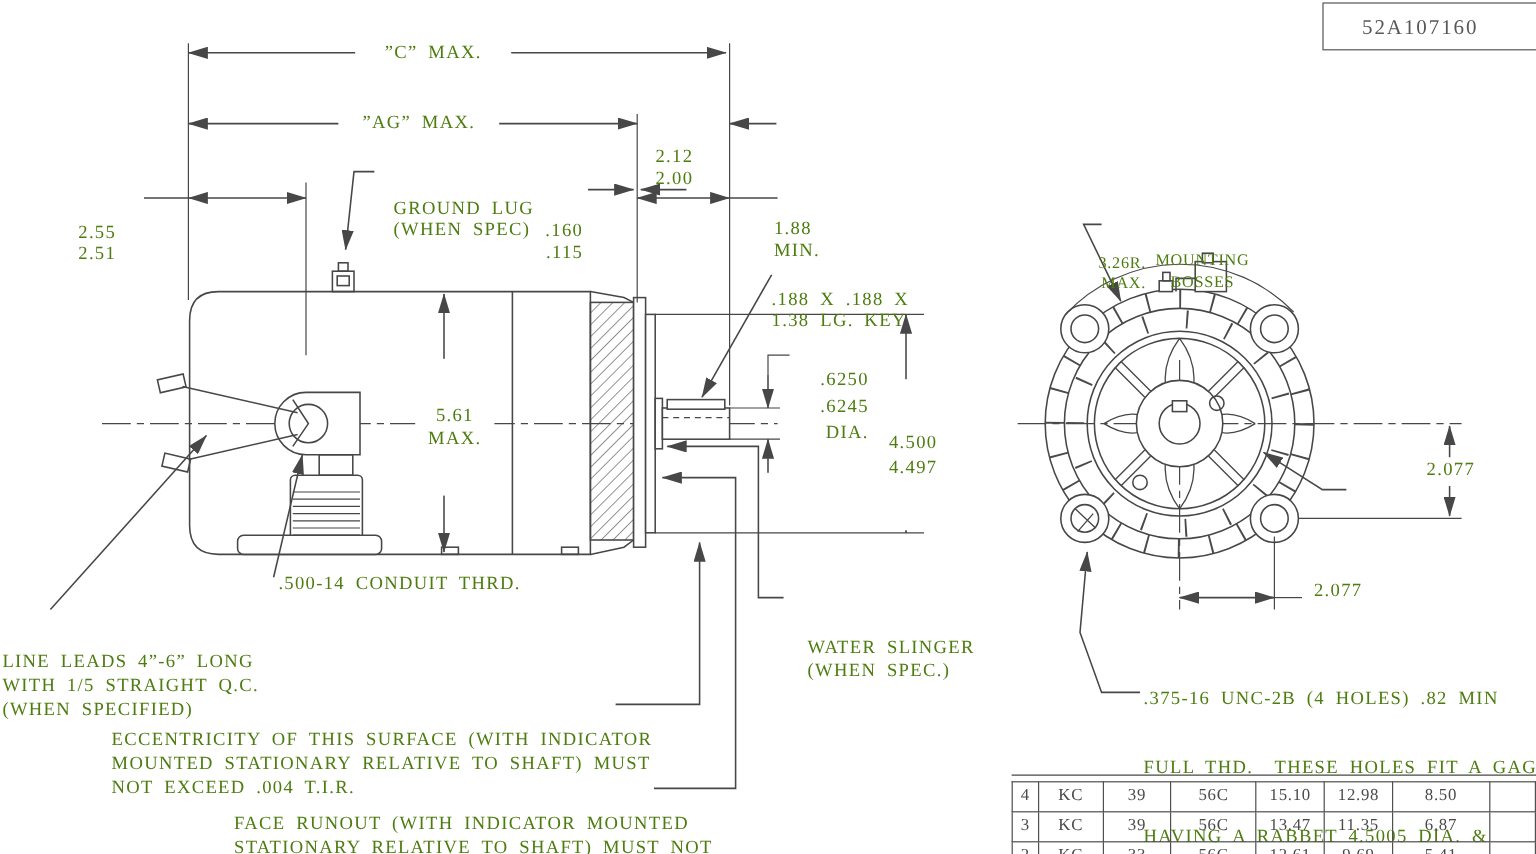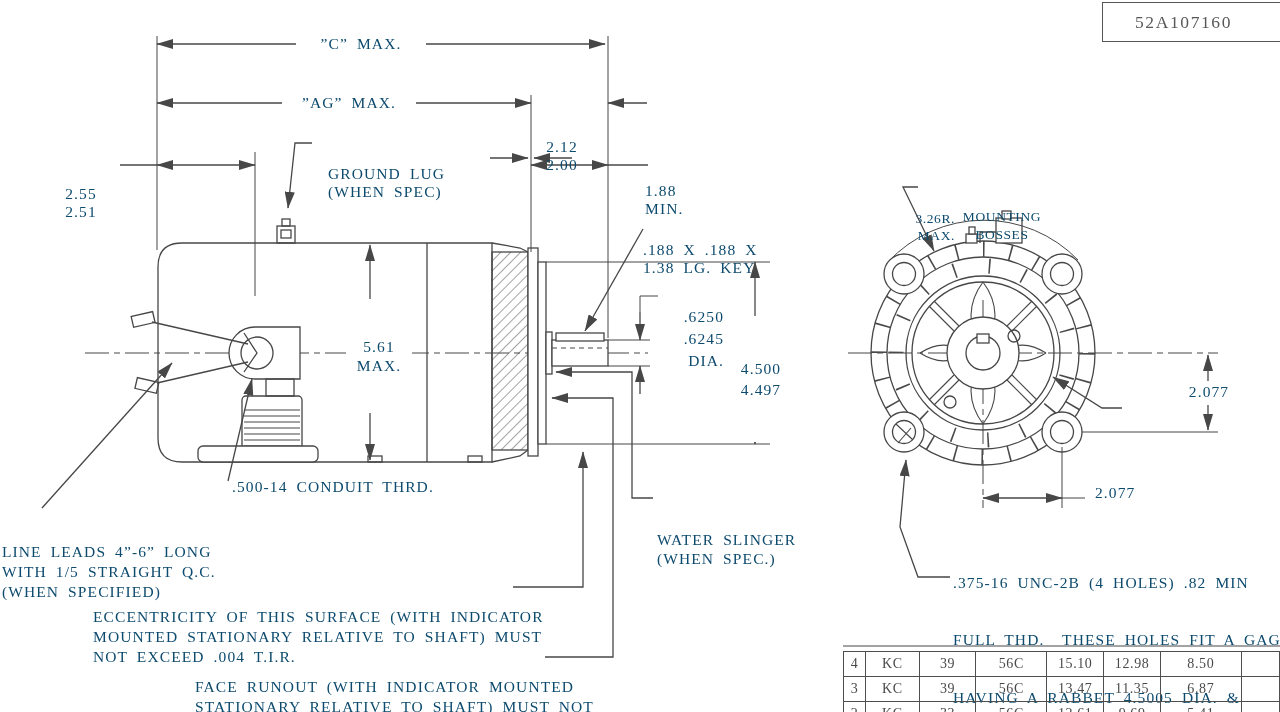--- a/index.html
+++ b/index.html
@@ -1,20 +1,20 @@
 <!DOCTYPE html>
 <html><head>
 <meta charset="utf-8">
 <style>
   html,body{margin:0;padding:0;background:#e8e8e8;}
   #stage{position:relative;width:1280px;height:712px;background:#ffffff;overflow:hidden;
          font-family:Liberation Serif, serif;color:#4a4a4a;}
   #stage svg{position:absolute;left:0;top:0;}
   .lbl{position:absolute;font-size:15.5px;letter-spacing:1.1px;word-spacing:4px;
-       line-height:19px;white-space:pre;color:#0c4a6e;z-index:2;}
+       line-height:19px;white-space:pre;color:#4d7c0f;z-index:2;}
   .lbl .ln{display:block;}
   .ctr{text-align:center;}
   .rt{text-align:right;}
   .bg{background:#ffffff;padding:0 4px;}
   .small-lh .ln{line-height:17.5px;}
   .note-lh .ln{line-height:19.3px;}
   .tb{position:absolute;left:843px;top:651px;border-collapse:collapse;z-index:2;}
   .tb td{border:1.6px solid #4f4f4f;height:24px;text-align:center;
          font-size:14px;letter-spacing:0.6px;color:#4a4a4a;padding:0;}
   .titlebox{position:absolute;left:1102px;top:2px;width:195px;height:38px;
@@ -192,49 +192,52 @@
     </g>
   </svg>
 
   <div class="titlebox">
     <span>52A107160</span>
   </div>
 
   <div class="lbl bg ctr" style="left:296px;top:34px;width:122px;"><span>”C” MAX.</span></div>
   <div class="lbl bg ctr" style="left:282px;top:93px;width:126px;"><span>”AG” MAX.</span></div>
 
-  <div class="lbl ctr small-lh" style="left:538px;top:100px;width:48px;">
+  <div class="lbl ctr small-lh" style="left:538px;top:84px;width:48px;">
     <span class="ln">2.12</span><span class="ln">2.00</span>
   </div>
   <div class="lbl ctr small-lh" style="left:50px;top:147px;width:62px;">
     <span class="ln">2.55</span><span class="ln">2.51</span>
   </div>
   <div class="lbl small-lh" style="left:328px;top:127px;">
     <span class="ln">GROUND LUG</span><span class="ln">(WHEN SPEC)</span>
+  </div>
+  <div class="lbl rt small-lh" style="left:438px;top:146px;width:48px;">
+    <span class="ln">.160</span><span class="ln">.115</span>
   </div>
   <div class="lbl small-lh" style="left:645px;top:144px;">
     <span class="ln">1.88</span><span class="ln">MIN.</span>
   </div>
   <div class="lbl small-lh" style="left:643px;top:203px;">
     <span class="ln">.188 X .188 X</span><span class="ln">1.38 LG. KEY</span>
   </div>
   <div class="lbl rt" style="left:652px;top:262px;width:72px;line-height:22px;">
     <span class="ln">.6250</span><span class="ln">.6245</span><span class="ln">DIA.</span>
   </div>
   <div class="lbl bg ctr" style="left:724px;top:316px;width:66px;line-height:21px;">
     <span class="ln">4.500</span><span class="ln">4.497</span>
   </div>
   <div class="lbl bg ctr" style="left:346px;top:299px;width:58px;">
     <span class="ln">5.61</span><span class="ln">MAX.</span>
   </div>
   <div class="lbl" style="left:232px;top:477px;"><span>.500-14 CONDUIT THRD.</span></div>
   <div class="lbl" style="left:2px;top:502px;line-height:20px;">
     <span class="ln">LINE LEADS 4”-6” LONG</span><span class="ln">WITH 1/5 STRAIGHT Q.C.</span><span class="ln">(WHEN SPECIFIED)</span>
   </div>
-  <div class="lbl" style="left:657px;top:492px;">
+  <div class="lbl" style="left:673px;top:492px;">
     <span class="ln">WATER SLINGER</span><span class="ln">(WHEN SPEC.)</span>
   </div>
   <div class="lbl" style="left:93px;top:567px;line-height:20px;">
     <span class="ln">ECCENTRICITY OF THIS SURFACE (WITH INDICATOR</span><span class="ln">MOUNTED STATIONARY RELATIVE TO SHAFT) MUST</span><span class="ln">NOT EXCEED .004 T.I.R.</span>
   </div>
   <div class="lbl" style="left:195px;top:637px;line-height:20px;">
     <span class="ln">FACE RUNOUT (WITH INDICATOR MOUNTED</span><span class="ln">STATIONARY RELATIVE TO SHAFT) MUST NOT</span>
   </div>
 
   <div class="lbl rt" style="left:893px;top:176px;width:62px;font-size:13.5px;line-height:17px;letter-spacing:0.6px;">

